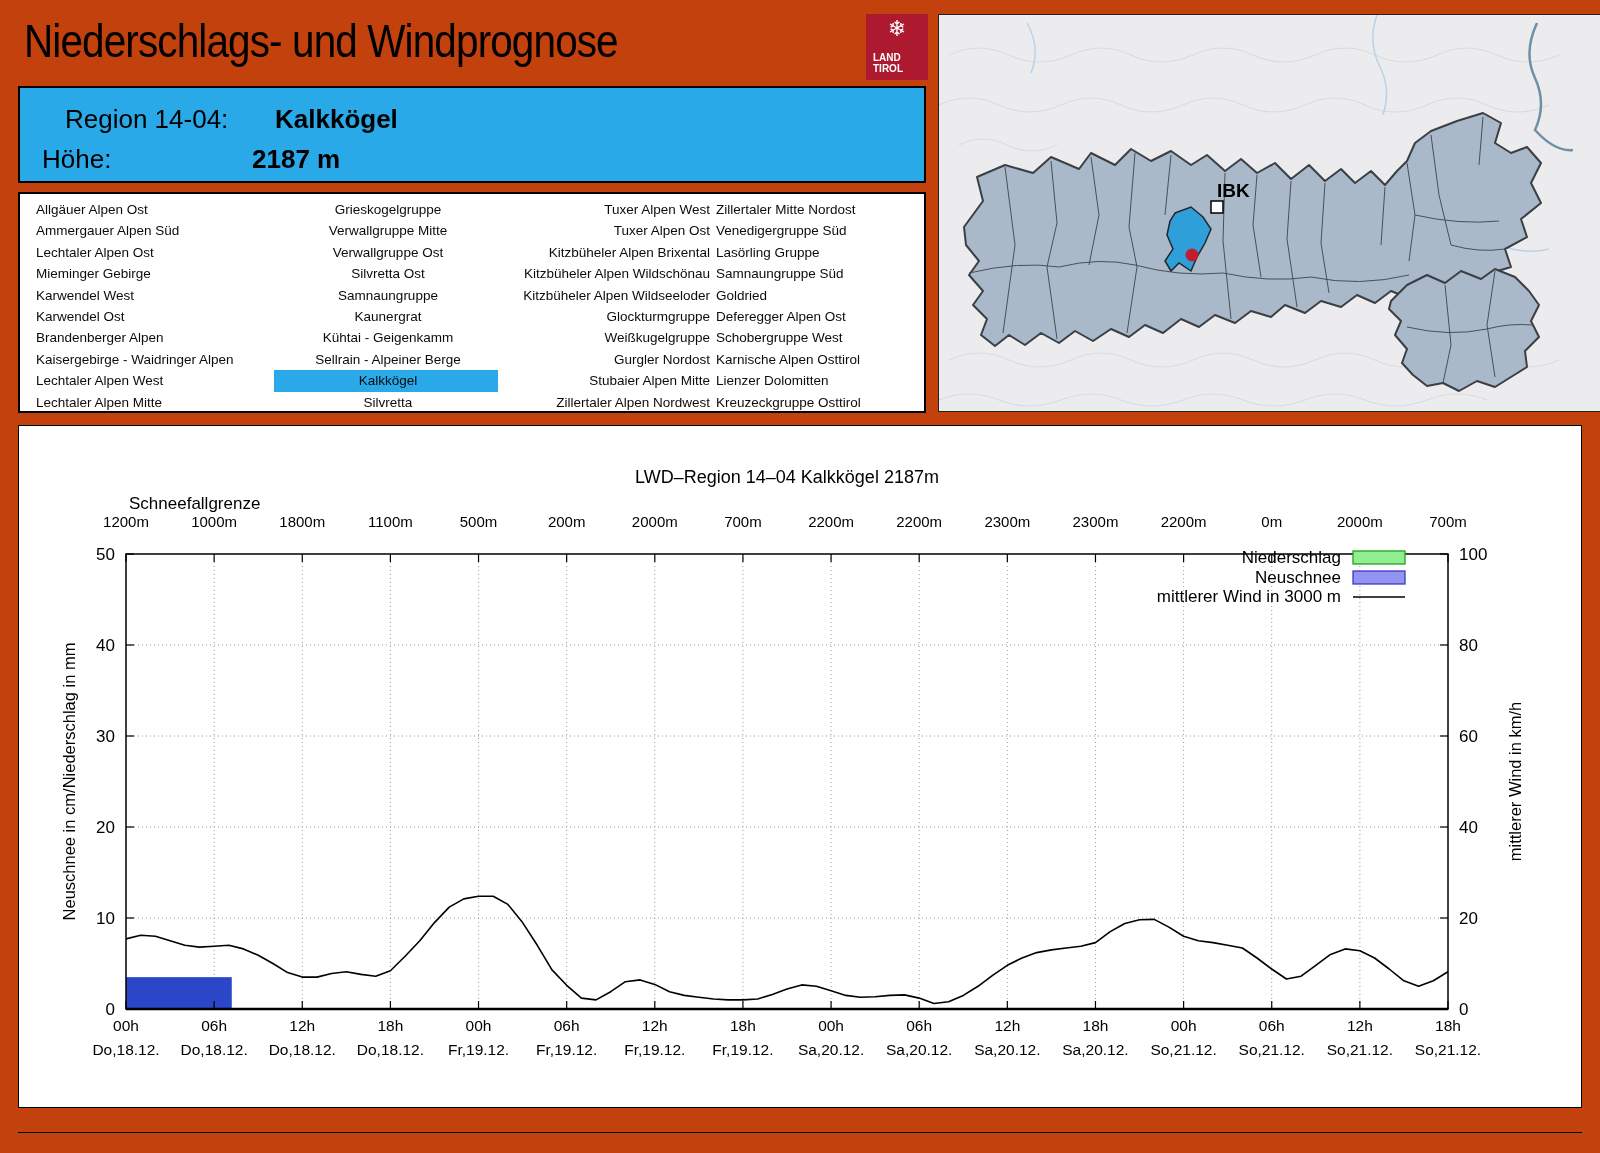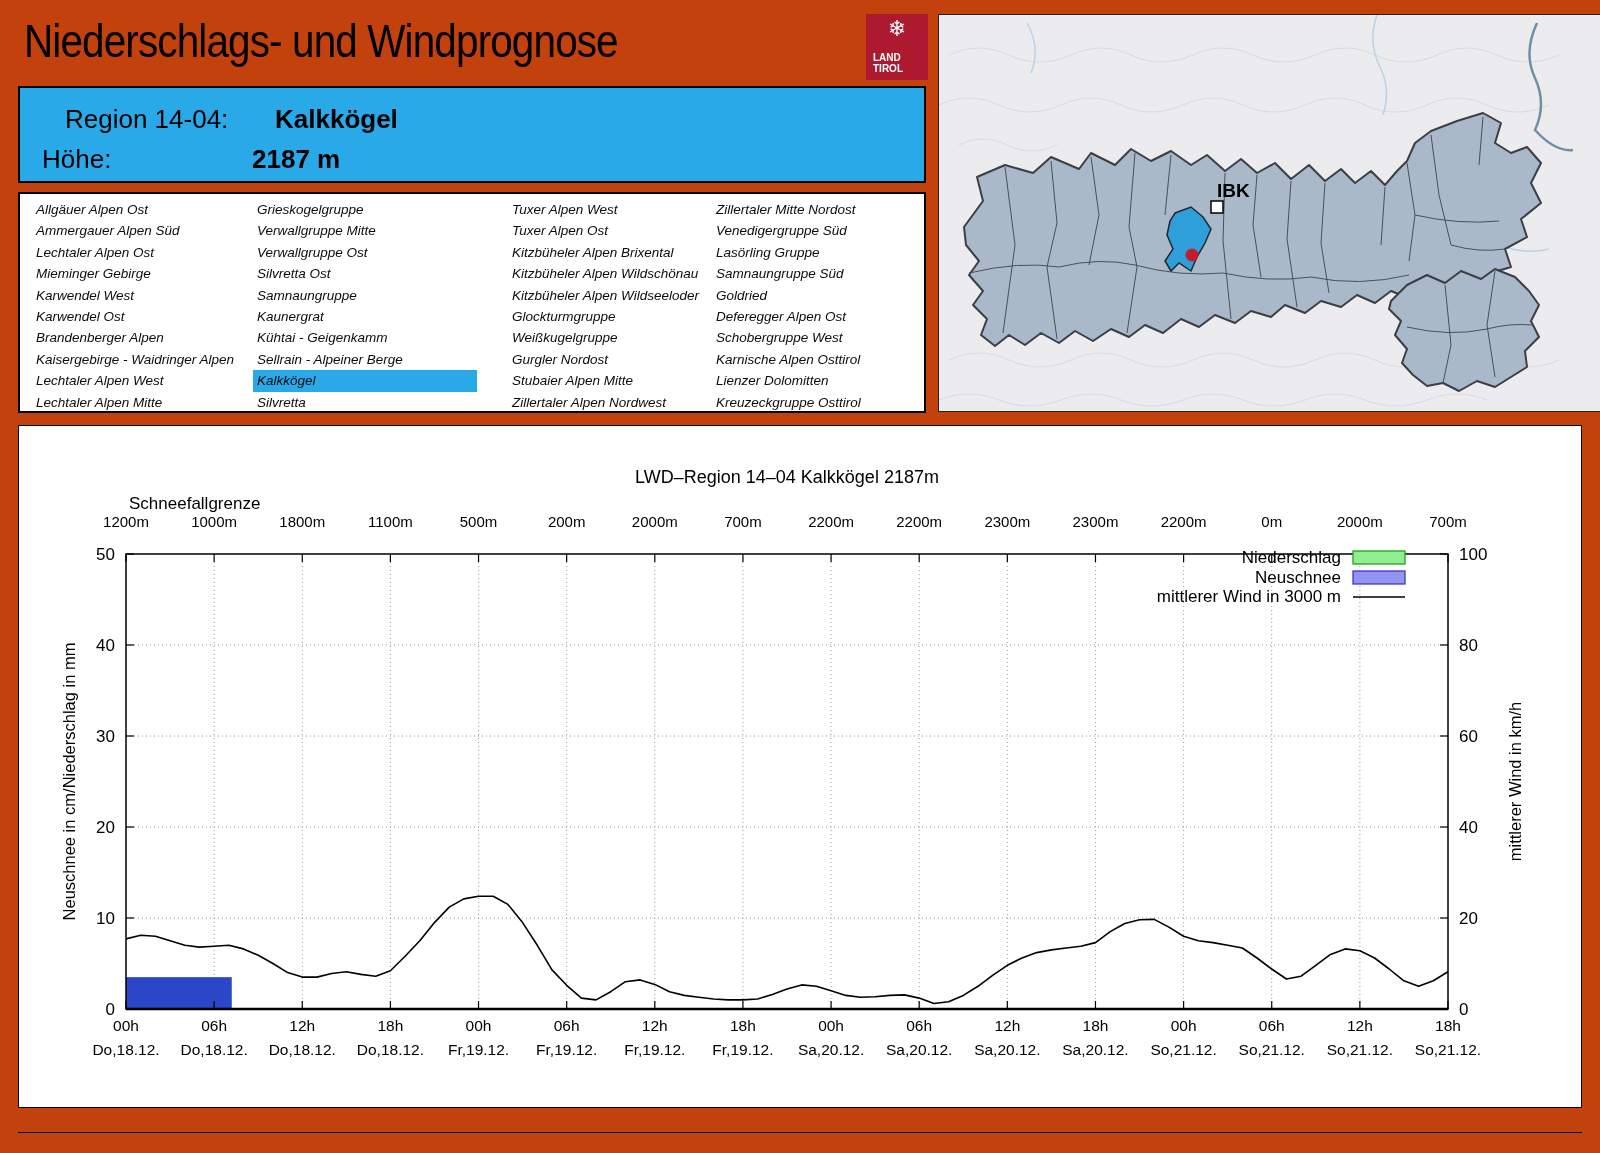--- a/index.html
+++ b/index.html
@@ -12,24 +12,24 @@
   .lt-flake{position:absolute;top:2px;left:50%;transform:translateX(-50%);color:#fff;font-size:22px;}
   .lt-text{position:absolute;left:7px;bottom:6px;color:#fff;font-size:10px;font-weight:bold;line-height:1.1;}
 
   .region-box{position:absolute;left:18px;top:86px;width:908px;height:97px;background:#29a9e8;
     border:2px solid #000;box-sizing:border-box;}
   .rb-label{position:absolute;left:22px;font-size:26px;color:#000;}
   .rb-value{position:absolute;left:232px;font-size:26px;font-weight:bold;color:#000;}
   .rb-r1{top:16px;margin-left:23px;} .rb-r2{top:56px;}
 
   .list-box{position:absolute;left:18px;top:192px;width:908px;height:221px;background:#fff;
-    border:2px solid #000;box-sizing:border-box;font-style:italic;}
+    border:2px solid #000;box-sizing:border-box;}
   .rl-col{position:absolute;top:5px;}
-  .rl-col0{left:12px;width:226px;} .rl-col1{left:233px;width:224px;}
-  .rl-col2{left:488px;width:228px;} .rl-col3{left:692px;width:204px;}
+  .rl-col0{left:12px;width:226px;} .rl-col1{left:254px;width:224px;text-align:center;}
+  .rl-col2{left:462px;width:228px;text-align:right;} .rl-col3{left:692px;width:204px;}
   .rl-item{height:21.4px;line-height:21.4px;font-size:13.5px;color:#0b0b0b;padding-left:4px;
     white-space:nowrap;overflow:hidden;}
   .rl-item.selected{background:#29a9e8;}
 
   .map-box{position:absolute;left:938px;top:14px;width:710px;height:398px;border:1px solid #222;
     background:#ececee;box-sizing:border-box;}
 
   .chart-box{position:absolute;left:18px;top:425px;width:1564px;height:683px;background:#fff;
     border:1px solid #000;box-sizing:border-box;}
   .gs-logo{position:absolute;left:28px;top:20px;width:120px;text-align:center;}

